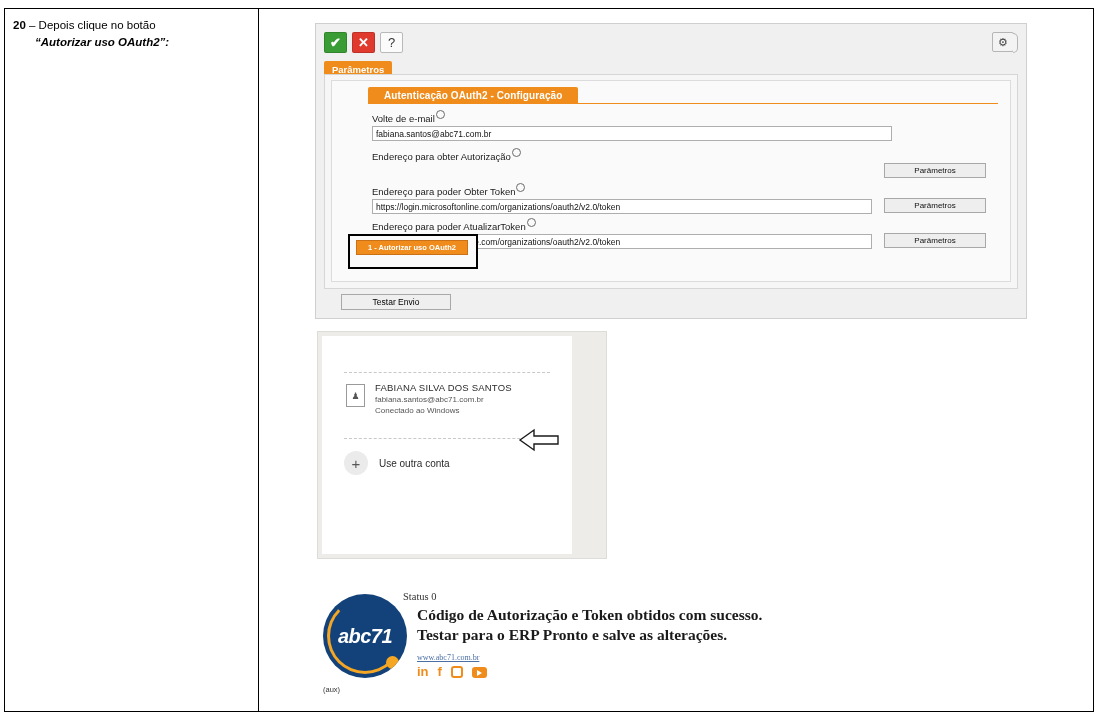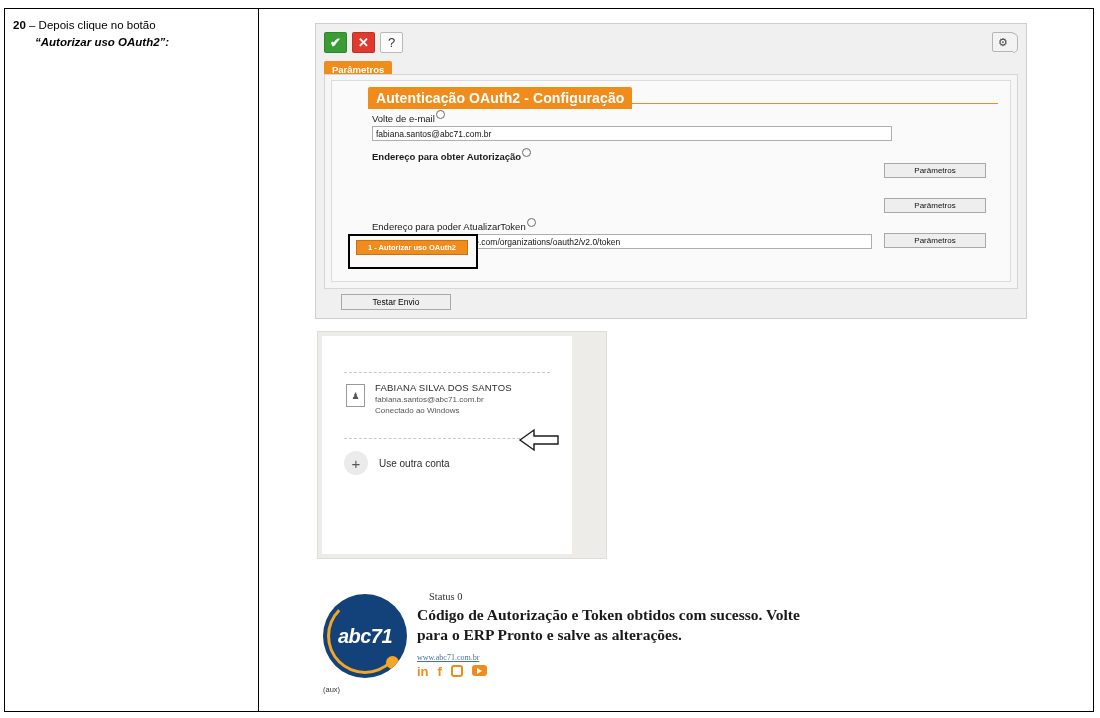--- a/index.html
+++ b/index.html
@@ -159,23 +159,23 @@
     background: #fafafa;
     border: 1px solid #dcdcdc;
     box-sizing: border-box;
   }
   .sub-tab {
     position: absolute;
     left: 36px;
     top: 6px;
     background: #ef8c1c;
     color: #fff;
-    font-size: 14px;
-    font-weight: bold;
-    padding: 3px 8px;
+    font-size: 10px;
+    font-weight: bold;
+    padding: 3px 16px;
     border-radius: 2px 2px 0 0;
     letter-spacing: .1px;
   }
   .sub-tab-line {
     position: absolute;
     left: 36px;
     right: 12px;
     top: 22px;
     height: 1px;
     background: #ef8c1c;
@@ -418,21 +418,21 @@
     position: absolute;
     right: 8px;
     bottom: 9px;
     width: 13px;
     height: 13px;
     border-radius: 50%;
     background: #f5a623;
   }
   .ok-status {
     position: absolute;
-    left: 112px;
+    left: 86px;
     top: 14px;
     font-family: "Liberation Serif", serif;
     font-size: 10.5px;
     color: #333;
   }
   .ok-msg {
     position: absolute;
     left: 100px;
     top: 28px;
     width: 390px;
@@ -450,21 +450,21 @@
     font-size: 8px;
     color: #4a6fa5;
     text-decoration: underline;
   }
   .ok-social {
     position: absolute;
     left: 100px;
     top: 88px;
     display: flex;
     gap: 9px;
-    align-items: flex-start;
+    align-items: flex-end;
   }
   .soc {
     font-size: 13px;
     font-weight: bold;
     color: #ef8c1c;
     line-height: 1;
   }
   .soc-box {
     width: 12px;
     height: 12px;
@@ -523,25 +523,29 @@
         <div class="inner-panel">
           <div class="inner-panel2">
             <div class="sub-tab">Autenticação OAuth2 - Configuração</div>
             <div class="sub-tab-line"></div>
 
             <div class="field-block" style="top:30px; width:520px;">
               <span class="field-label">Volte de e-mail</span><span class="help-dot"></span>
               <div class="field-input" style="width:520px;">fabiana.santos@abc71.com.br</div>
             </div>
 
-            <div class="field-block" style="top:68px; width:500px;font-weight:bold;">
+            <div class="field-block" style="top:68px; width:500px;">
               <span class="field-label">Endereço para obter Autorização</span><span class="help-dot"></span>
             </div>
             <div class="param-btn" style="left:552px; top:82px;">Parâmetros</div>
 
+            <div class="field-block" style="top:103px; width:500px;">
+              <span class="field-label">Endereço para poder Obter Token</span><span class="help-dot"></span>
+              <div class="field-input" style="width:500px;">https://login.microsoftonline.com/organizations/oauth2/v2.0/token</div>
+            </div>
             <div class="param-btn" style="left:552px; top:117px;">Parâmetros</div>
 
             <div class="field-block" style="top:138px; width:500px;">
               <span class="field-label">Endereço para poder AtualizarToken</span><span class="help-dot"></span>
               <div class="field-input" style="width:500px;">https://login.microsoftonline.com/organizations/oauth2/v2.0/token</div>
             </div>
             <div class="param-btn" style="left:552px; top:152px;">Parâmetros</div>
           </div>
         </div>
 
@@ -579,21 +583,21 @@
         </svg>
       </div>
 
       <div class="ok-shot">
         <div class="ok-logo">
           <div class="ring"></div>
           <div class="brand">abc71</div>
           <div class="dot"></div>
         </div>
         <div class="ok-status">Status 0</div>
-        <div class="ok-msg">Código de Autorização e Token obtidos com sucesso. Volte para o ERP Pronto e salve as alterações.</div>
+        <div class="ok-msg">Código de Autorização e Token obtidos com sucesso. Testar para o ERP Pronto e salve as alterações.</div>
         <div class="ok-link">www.abc71.com.br</div>
         <div class="ok-social">
           <span class="soc">in</span>
           <span class="soc">f</span>
           <span class="soc-box"></span>
           <span class="soc-yt"></span>
         </div>
         <div class="aux-note">(aux)</div>
       </div>
 

